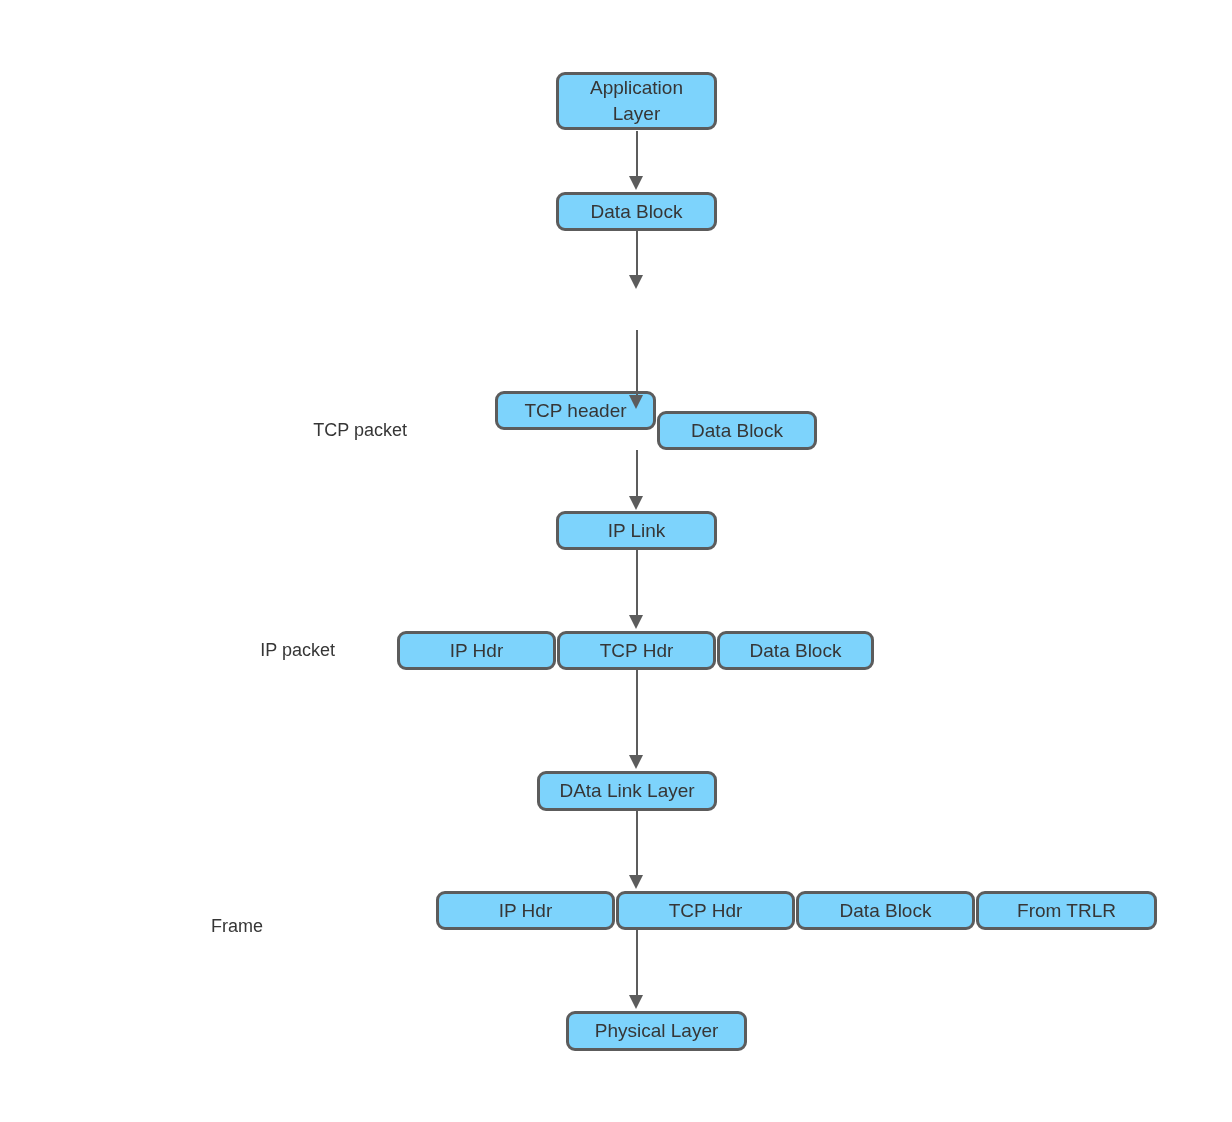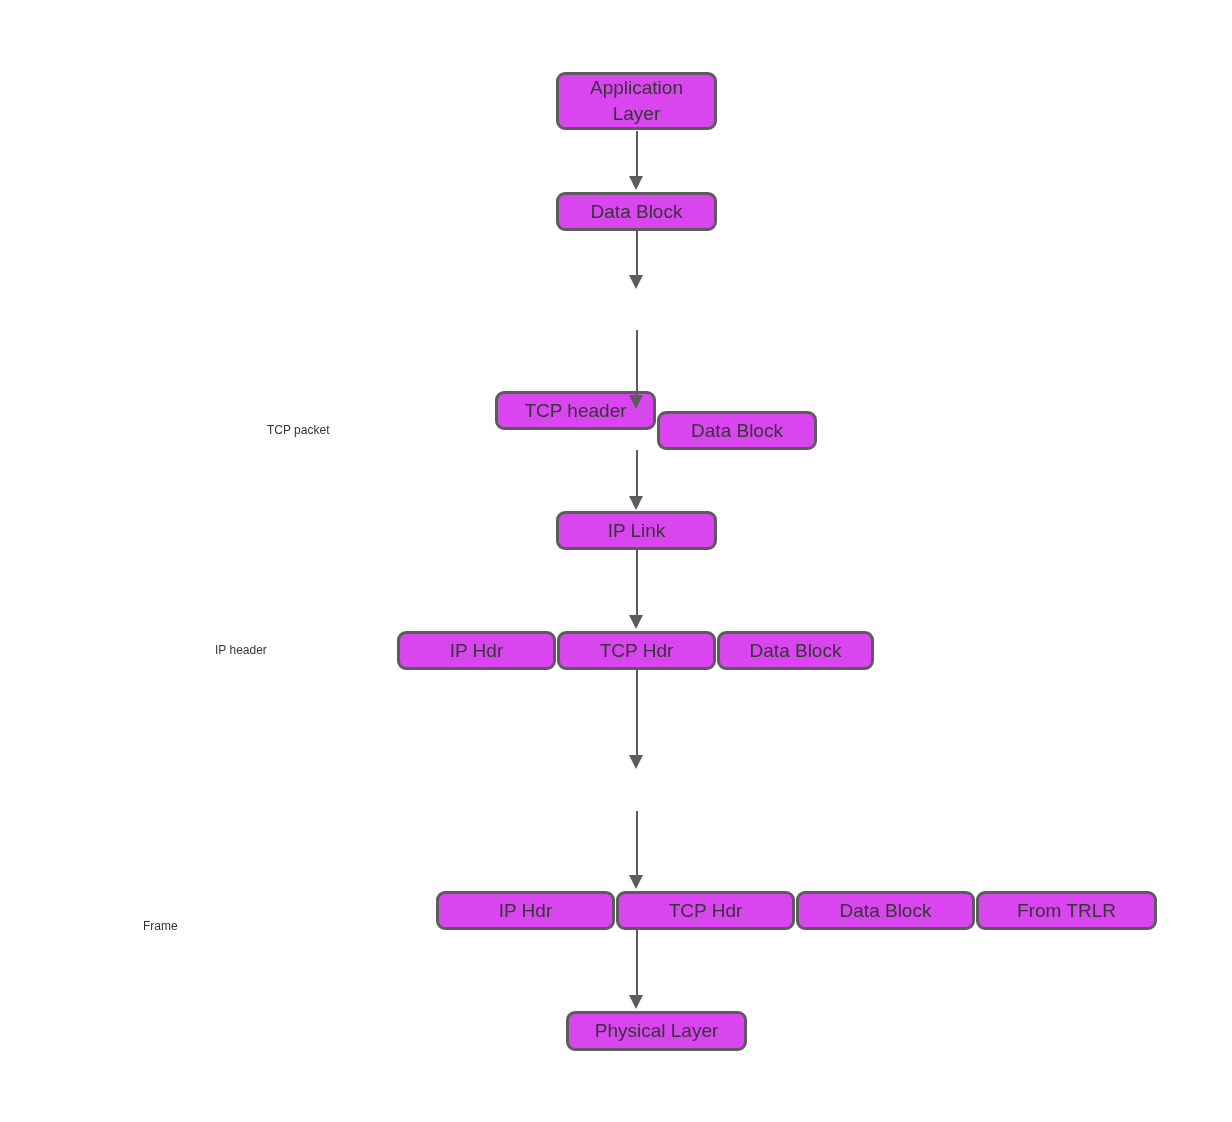--- a/index.html
+++ b/index.html
@@ -15,39 +15,39 @@
   .canvas {
     position: relative;
     width: 1232px;
     height: 1122px;
     background: var(--background);
     overflow: hidden;
   }
 
   .node {
     position: absolute;
-    background: #d946ef;
+    background: #7dd3fc;
     border: 3px solid var(--border);
     border-radius: 9px;
     display: flex;
     align-items: center;
     justify-content: center;
     text-align: center;
     font-size: 19px;
     line-height: 26px;
     color: var(--text);
     padding: 0 6px;
   }
 
   .row-label {
     position: absolute;
-    font-size: 12px;
+    font-size: 18px;
     line-height: 22px;
     color: var(--text);
-    text-align: left;
+    text-align: right;
   }
 
   .arrow { position: absolute; width: 15px; }
   .arrow-line {
     position: absolute;
     left: 6.5px; top: 0; bottom: 12px;
     width: 2px;
     background: var(--arrow);
   }
   .arrow-head {
@@ -79,32 +79,35 @@
     <span>TCP header</span>
   </div>
   <div class="node" style="left:657px;top:411px;width:160px;height:39px;">
     <span>Data Block</span>
   </div>
 
   <div class="node" style="left:556px;top:511px;width:161px;height:39px;">
     <span>IP Link</span>
   </div>
 
-  <div class="row-label" style="left:215px;top:639px;width:120px;">IP header</div>
+  <div class="row-label" style="left:215px;top:639px;width:120px;">IP packet</div>
 
   <div class="node" style="left:397px;top:631px;width:159px;height:39px;">
     <span>IP Hdr</span>
   </div>
   <div class="node" style="left:557px;top:631px;width:159px;height:39px;">
     <span>TCP Hdr</span>
   </div>
   <div class="node" style="left:717px;top:631px;width:157px;height:39px;">
     <span>Data Block</span>
   </div>
 
+  <div class="node" style="left:537px;top:771px;width:180px;height:40px;">
+    <span>DAta Link Layer</span>
+  </div>
 
   <div class="row-label" style="left:143px;top:899px;width:120px;margin-top:16px;">Frame</div>
 
   <div class="node" style="left:436px;top:891px;width:179px;height:39px;">
     <span>IP Hdr</span>
   </div>
   <div class="node" style="left:616px;top:891px;width:179px;height:39px;">
     <span>TCP Hdr</span>
   </div>
   <div class="node" style="left:796px;top:891px;width:179px;height:39px;">

